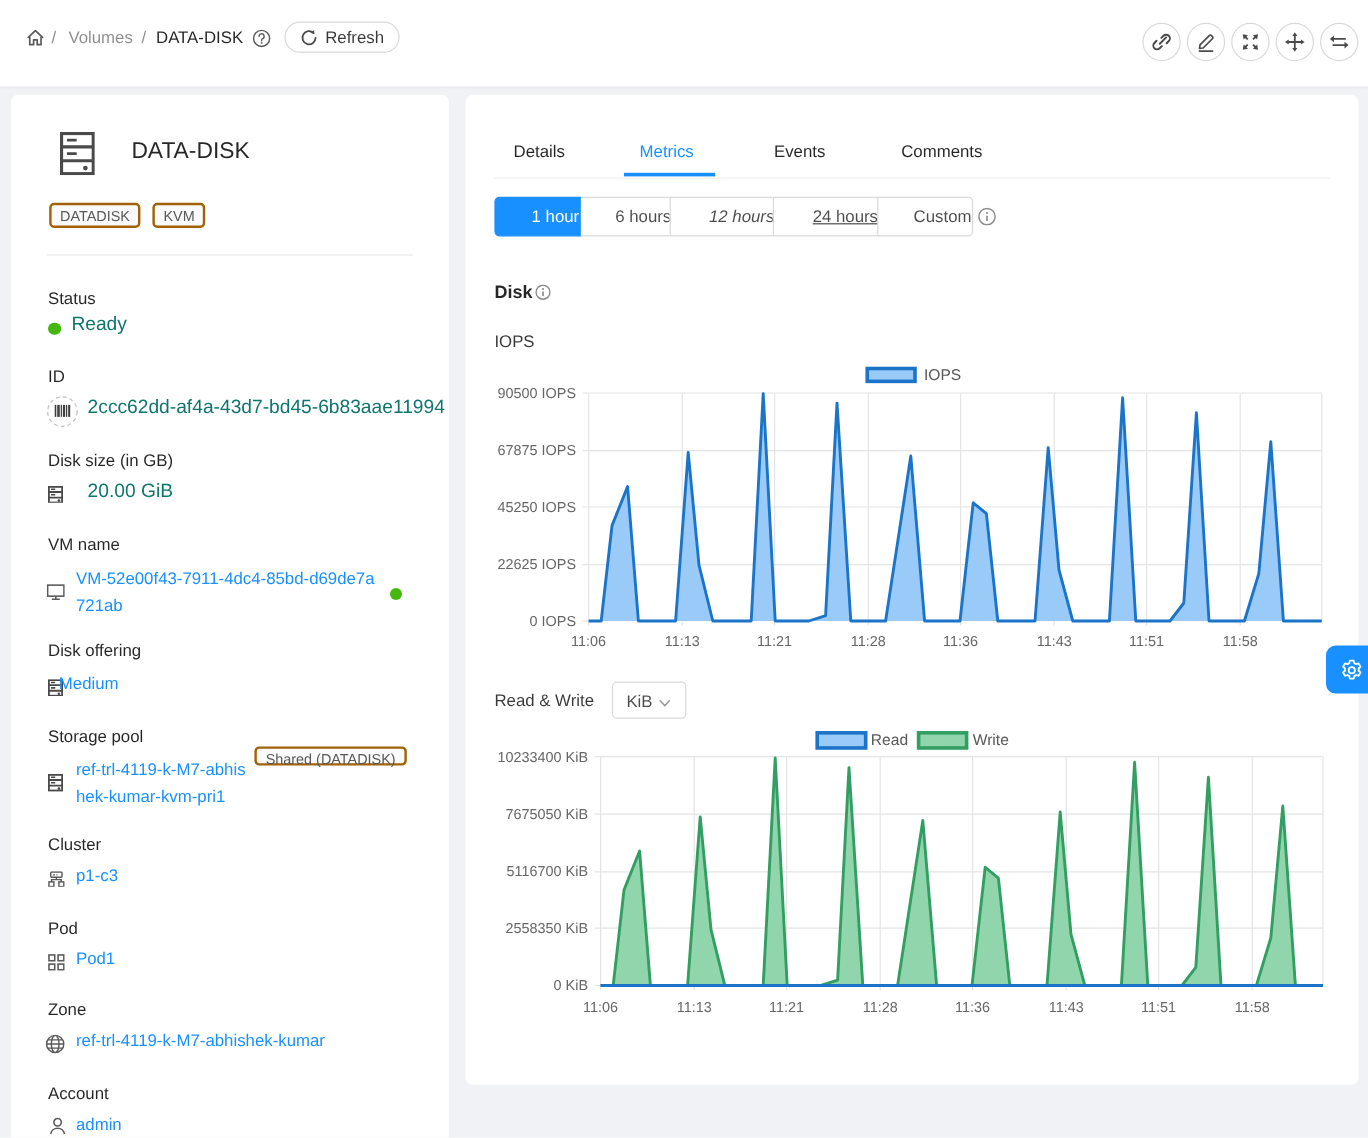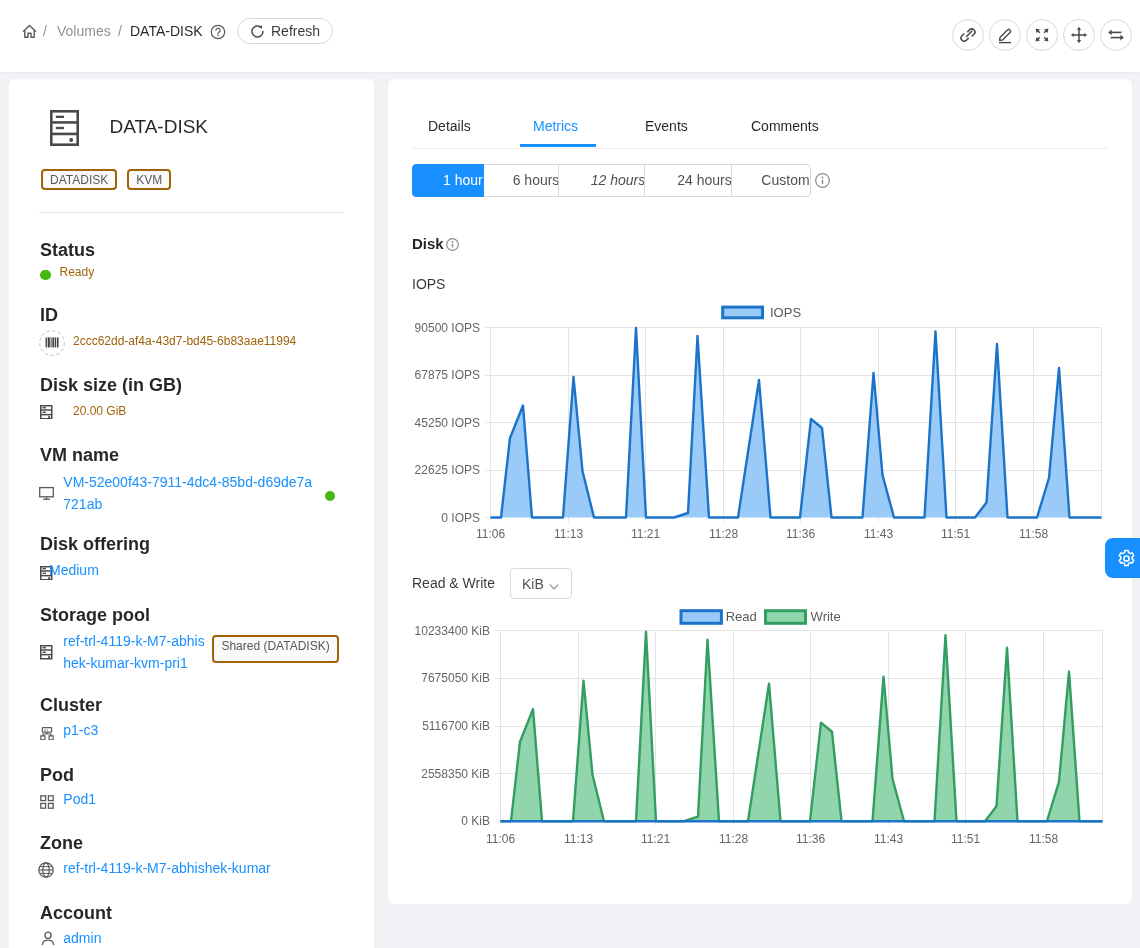--- a/index.html
+++ b/index.html
@@ -1,20 +1,20 @@
 <!DOCTYPE html>
 <html><head><meta charset="utf-8"><title>DATA-DISK</title><style>
 *{margin:0;padding:0;box-sizing:border-box}
 html,body{width:1140px;height:948px}
 body{background:#f0f2f5;font-family:"Liberation Sans",sans-serif;position:relative;overflow:hidden;
  -webkit-font-smoothing:antialiased;color:rgba(0,0,0,.85)}
 .abs{position:absolute}
 .card{position:absolute;background:#fff;border-radius:6px}
-.lbl{font-weight:bold;font-size:18px;color:rgba(0,0,0,.85)}
-.val{font-size:12px;color:#a16207}
+.lbl{font-weight:normal;font-size:14px;color:rgba(0,0,0,.85)}
+.val{font-size:16px;color:#0f766e}
 a.lk{color:#1890ff;text-decoration:none;font-size:14px}
 .tag{position:absolute;border:2px solid #a16207;background:#fafafa;border-radius:4px;
  font-size:12px;color:#595959;line-height:19px;padding:0 7px;height:21px}
 .circbtn{position:absolute;width:32px;height:32px;border-radius:50%;border:1px solid #d9d9d9;
  background:#fff;display:flex;align-items:center;justify-content:center}
 .tbtn{position:absolute;top:85px;height:33px;border:1px solid #d9d9d9;background:#fff;
  font-size:14px;color:rgba(0,0,0,.70);text-align:right;line-height:31px}
 </style></head><body>
 <div class="abs" style="left:0;top:0;width:1140px;height:72px;background:#fff;box-shadow:0 1px 2px rgba(0,0,0,.04)"></div>
 <div class="abs" style="left:21px;top:23px"><svg width="17" height="17" viewBox="0 0 17 17" style="">
@@ -155,21 +155,21 @@
       <rect x="0.75" y="0.75" width="11.0" height="13.0" fill="none" stroke="#4a4a4a" stroke-width="1.5"></rect>
       <line x1="0.75" y1="5.0024999999999995" x2="11.75" y2="5.0024999999999995" stroke="#4a4a4a" stroke-width="1.5"></line>
       <line x1="0.75" y1="9.6425" x2="11.75" y2="9.6425" stroke="#4a4a4a" stroke-width="1.5"></line>
       <line x1="2.5" y1="2.755" x2="6.0" y2="2.755" stroke="#4a4a4a" stroke-width="1.35"></line>
       <line x1="2.5" y1="7.25" x2="6.0" y2="7.25" stroke="#4a4a4a" stroke-width="1.35"></line>
       <circle cx="9.125" cy="12.1075" r="1.125" fill="#4a4a4a"></circle>
     </svg></div>
 <div class="abs" style="left:63.3px;top:629.5px">
     <a class="lk" style="display:block;width:145px;line-height:22px;word-break:break-all">ref-trl-4119-k-M7-abhishek-kumar-kvm-pri1</a>
   </div>
-<div class="abs tag" style="left:212.4px;top:635px;height:28px;line-height:18px">Shared (DATADISK)</div>
+<div class="abs tag" style="left:212.4px;top:622px;height:16px;line-height:18px">Shared (DATADISK)</div>
 <div class="abs" style="left:39.6px;top:725.9px"><svg width="14" height="13" viewBox="0 0 14 13" style="">
       <g fill="none" stroke="#595959" stroke-width="1.2">
         <rect x="2.3" y="0.7" width="9.4" height="4.4" rx="0.8"></rect>
         <path d="M4.2 3 h1.6 M7 3 h0.9" stroke-width="1"></path>
         <path d="M7 5.1 V7 M3 9 V7 H11 V9"></path>
         <rect x="0.8" y="8.9" width="4.1" height="3.9"></rect>
         <rect x="9.1" y="8.9" width="4.1" height="3.9"></rect>
       </g>
     </svg></div>
 <div class="abs" style="left:63.3px;top:721px"><a class="lk">p1-c3</a></div>
@@ -202,21 +202,21 @@
 <div class="card" style="left:388px;top:79px;width:744px;height:825px;overflow:hidden">
 <div class="abs" style="left:40px;top:39px;font-size:14px;color:rgba(0,0,0,.85)">Details</div>
     <div class="abs" style="left:145px;top:39px;font-size:14px;color:#1890ff">Metrics</div>
     <div class="abs" style="left:257px;top:39px;font-size:14px;color:rgba(0,0,0,.85)">Events</div>
     <div class="abs" style="left:363px;top:39px;font-size:14px;color:rgba(0,0,0,.85)">Comments</div>
     <div class="abs" style="left:24px;top:69px;width:696px;height:1px;background:#f0f0f0"></div>
     <div class="abs" style="left:131.5px;top:65px;width:76px;height:3px;background:#1890ff"></div>
     <div class="tbtn" style="left:24px;width:71.7px;border-radius:4px 0 0 4px;background:#1890ff;color:#fff;border-color:#1890ff;z-index:2;">1 hour</div>
     <div class="tbtn" style="left:93.7px;width:78.7px;">6 hours</div>
     <div class="tbtn" style="left:170.4px;width:87.9px;font-style:italic;">12 hours</div>
-    <div class="tbtn" style="left:256.3px;width:88.4px;">24 hours</div>
+    <div class="tbtn" style="left:256.3px;width:88.4px;text-decoration:underline;">24 hours</div>
     <div class="tbtn" style="left:342.7px;width:79.9px;border-radius:0 4px 4px 0;">Custom</div>
     <div class="abs" style="left:427px;top:94px"><svg width="15" height="15" viewBox="0 0 15 15" style="">
         <circle cx="7.5" cy="7.5" r="6.8" fill="none" stroke="#8c8c8c" stroke-width="1.2"></circle>
         <circle cx="7.5" cy="4.5" r="0.9" fill="#8c8c8c"></circle>
         <line x1="7.5" y1="6.75" x2="7.5" y2="11.1" stroke="#8c8c8c" stroke-width="1.4"></line>
       </svg></div>
     <div class="abs" style="left:24px;top:156px;font-size:15px;font-weight:bold;color:rgba(0,0,0,.85)">Disk</div>
     <div class="abs" style="left:58px;top:158px"><svg width="13" height="13" viewBox="0 0 13 13" style="">
         <circle cx="6.5" cy="6.5" r="5.8" fill="none" stroke="#8c8c8c" stroke-width="1.2"></circle>
         <circle cx="6.5" cy="3.9" r="0.9" fill="#8c8c8c"></circle>

